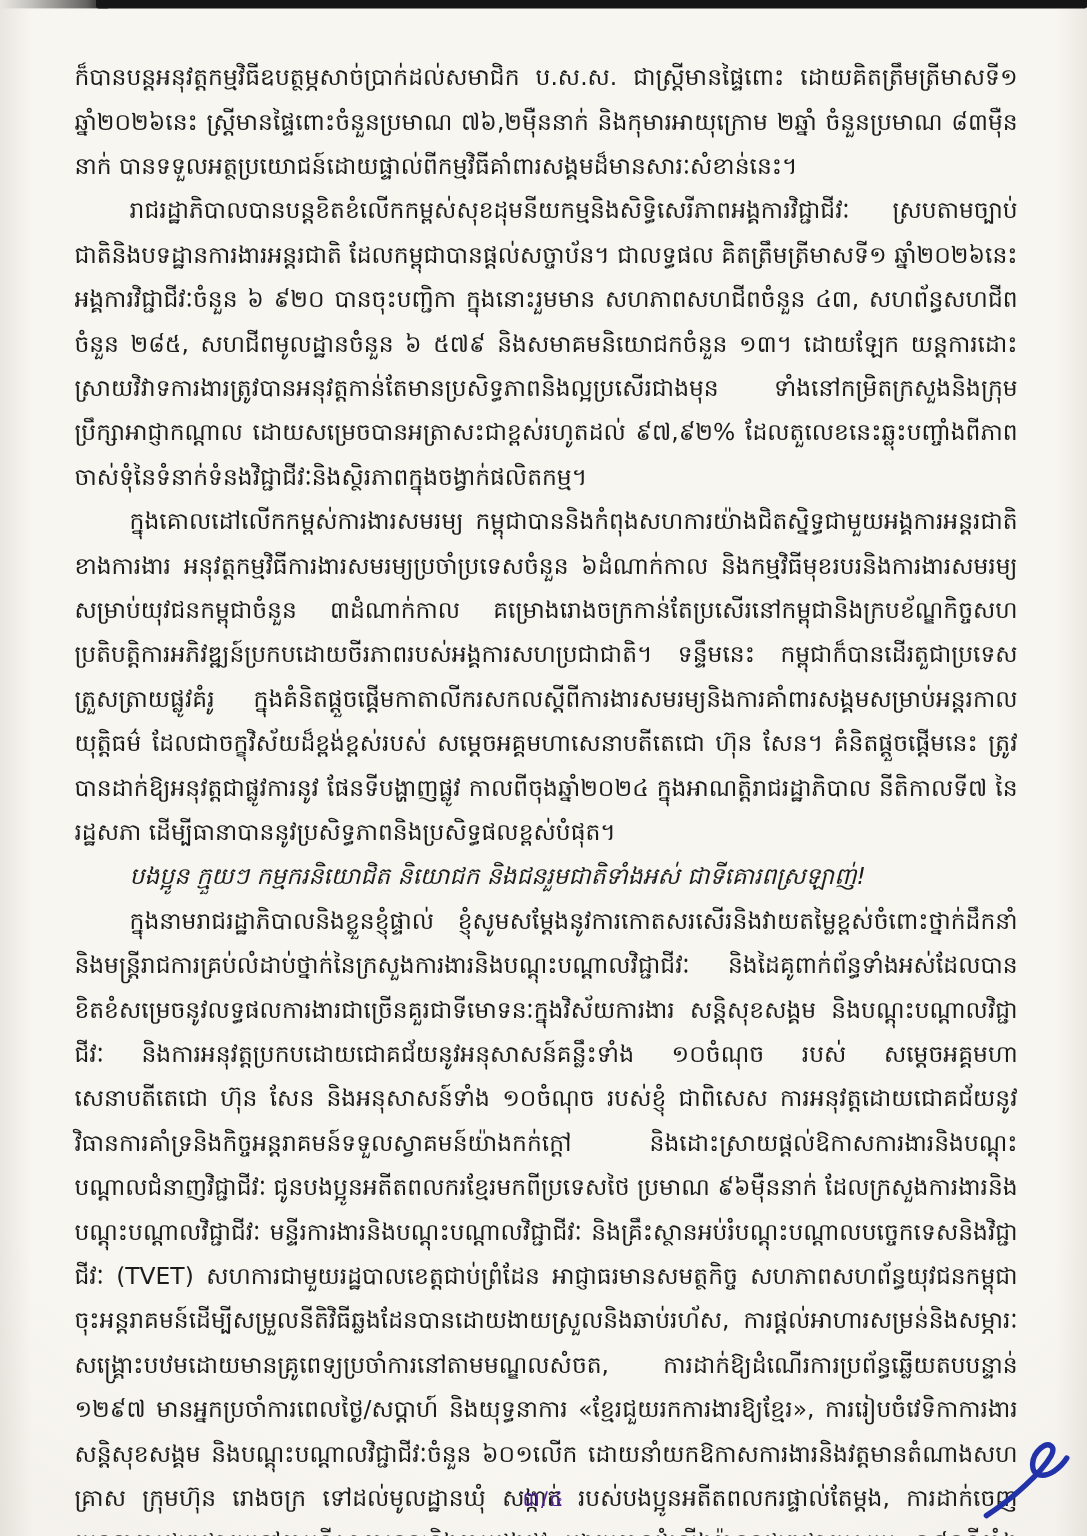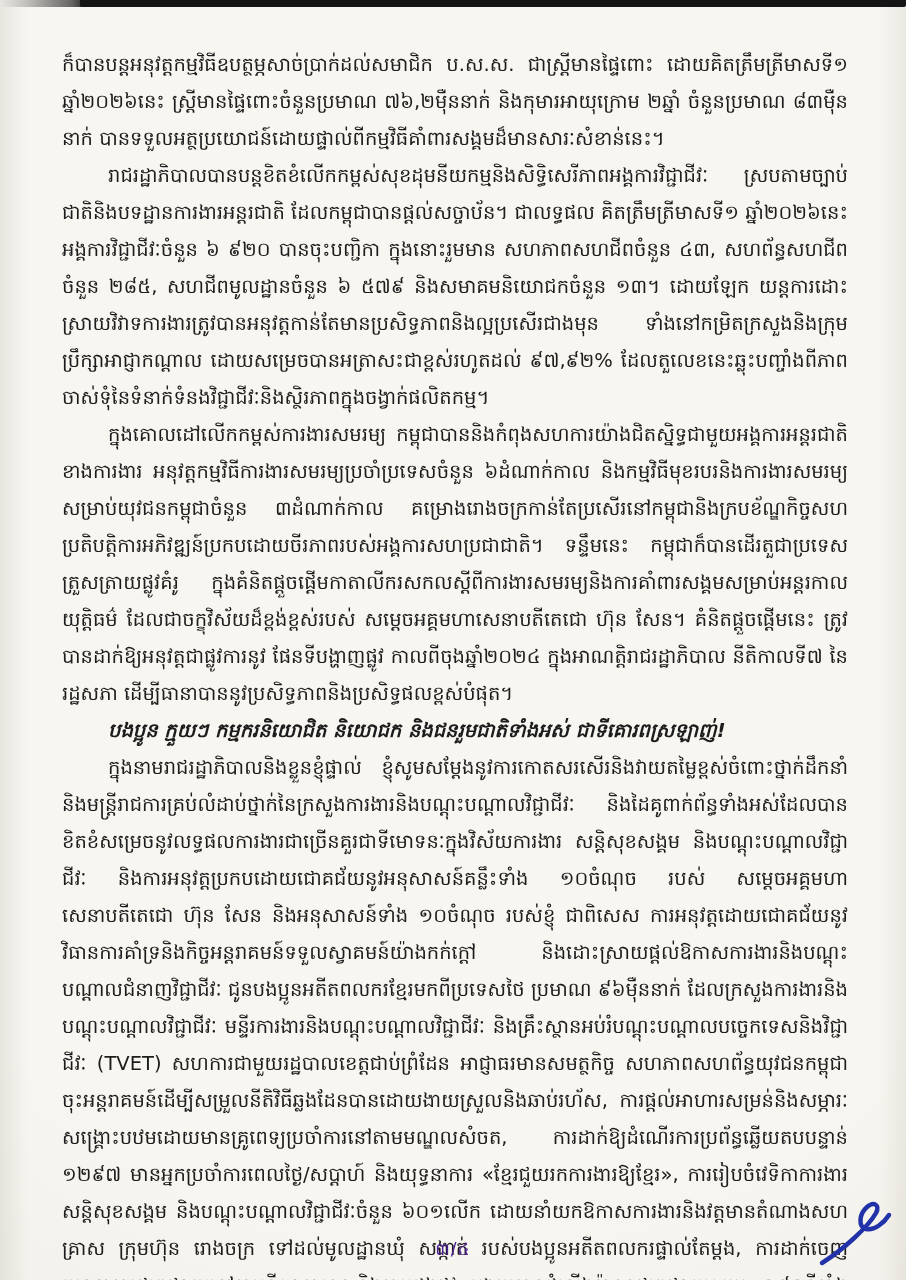--- a/index.html
+++ b/index.html
@@ -41,21 +41,21 @@
     text-justify:inter-character;
     word-break:break-word;
     color:var(--ink);
   }
   p.doc-par.indent{text-indent:46px;}
   p.doc-par .b{font-weight:normal;}
   p.doc-par.salutation{
     font-style:italic;
     text-indent:46px;
     text-align:left;
-    font-weight:700;
+    font-weight:400;
   }
   .page-footer{
     position:absolute;
     left:0;right:0;top:1238px;
     text-align:center;
     font-size:17px;
     color:#4c1d95;
     letter-spacing:1px;
   }
   .signature{

